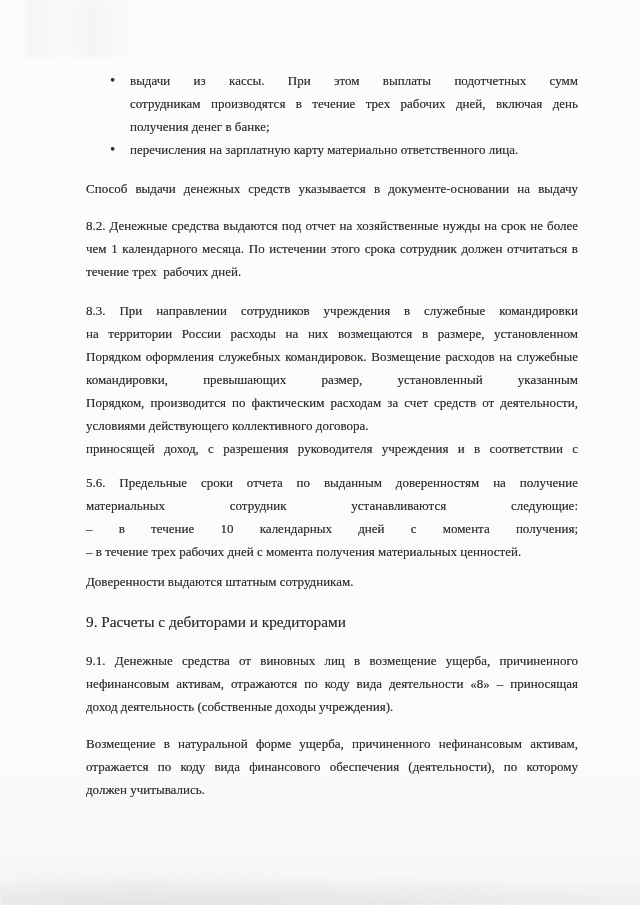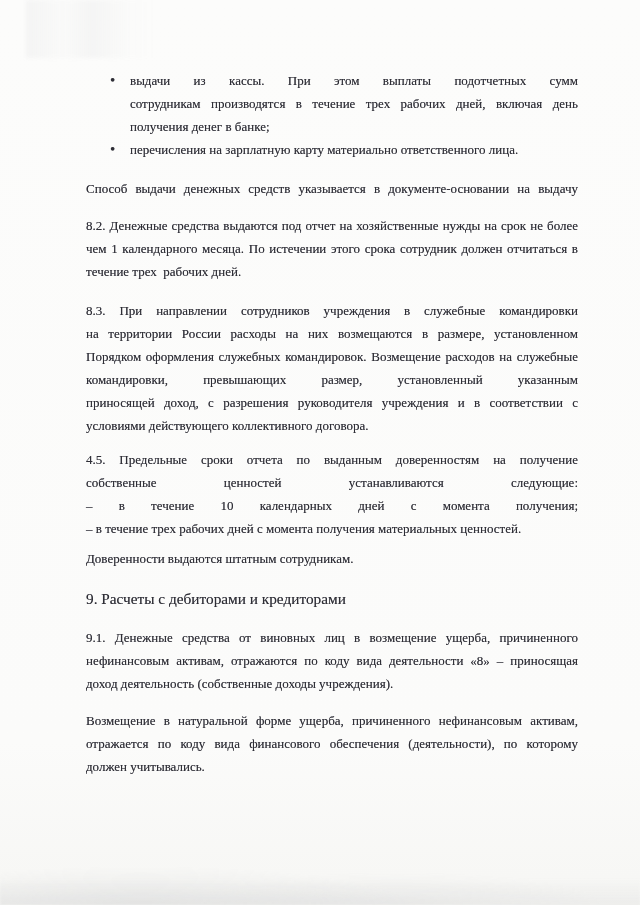--- a/index.html
+++ b/index.html
@@ -107,27 +107,28 @@
       <div class="ln">8.2. Денежные средства выдаются под отчет на хозяйственные нужды на срок не более</div>
       <div class="ln">чем 1 календарного месяца. По истечении этого срока сотрудник должен отчитаться в</div>
       <div class="ln last">течение трех &nbsp;рабочих дней.</div>
     </div>
 
     <div class="para mb11">
       <div class="ln">8.3. При направлении сотрудников учреждения в служебные командировки</div>
       <div class="ln">на территории России расходы на них возмещаются в размере, установленном</div>
       <div class="ln">Порядком оформления служебных командировок. Возмещение расходов на служебные</div>
       <div class="ln">командировки, превышающих размер, установленный указанным</div>
+      <div class="ln">Порядком, производится по фактическим расходам за счет средств от деятельности,</div>
+      <div class="ln last">условиями действующего коллективного договора.</div>
       <div class="ln">приносящей доход, с разрешения руководителя учреждения и в соответствии с</div>
-      <div class="ln last">условиями действующего коллективного договора.</div>
     </div>
 
     <div class="para mb7">
-      <div class="ln">4.5. Предельные сроки отчета по выданным доверенностям на получение</div>
-      <div class="ln">собственные ценностей устанавливаются следующие:</div>
+      <div class="ln">5.6. Предельные сроки отчета по выданным доверенностям на получение</div>
+      <div class="ln">материальных сотрудник устанавливаются следующие:</div>
       <div class="ln">– в течение 10 календарных дней с момента получения;</div>
       <div class="ln last">– в течение трех рабочих дней с момента получения материальных ценностей.</div>
     </div>
 
     <div class="para mb17">
       <div class="ln last">Доверенности выдаются штатным сотрудникам.</div>
     </div>
 
     <div class="para heading mb16">
       <div class="ln last">9. Расчеты с дебиторами и кредиторами</div>

